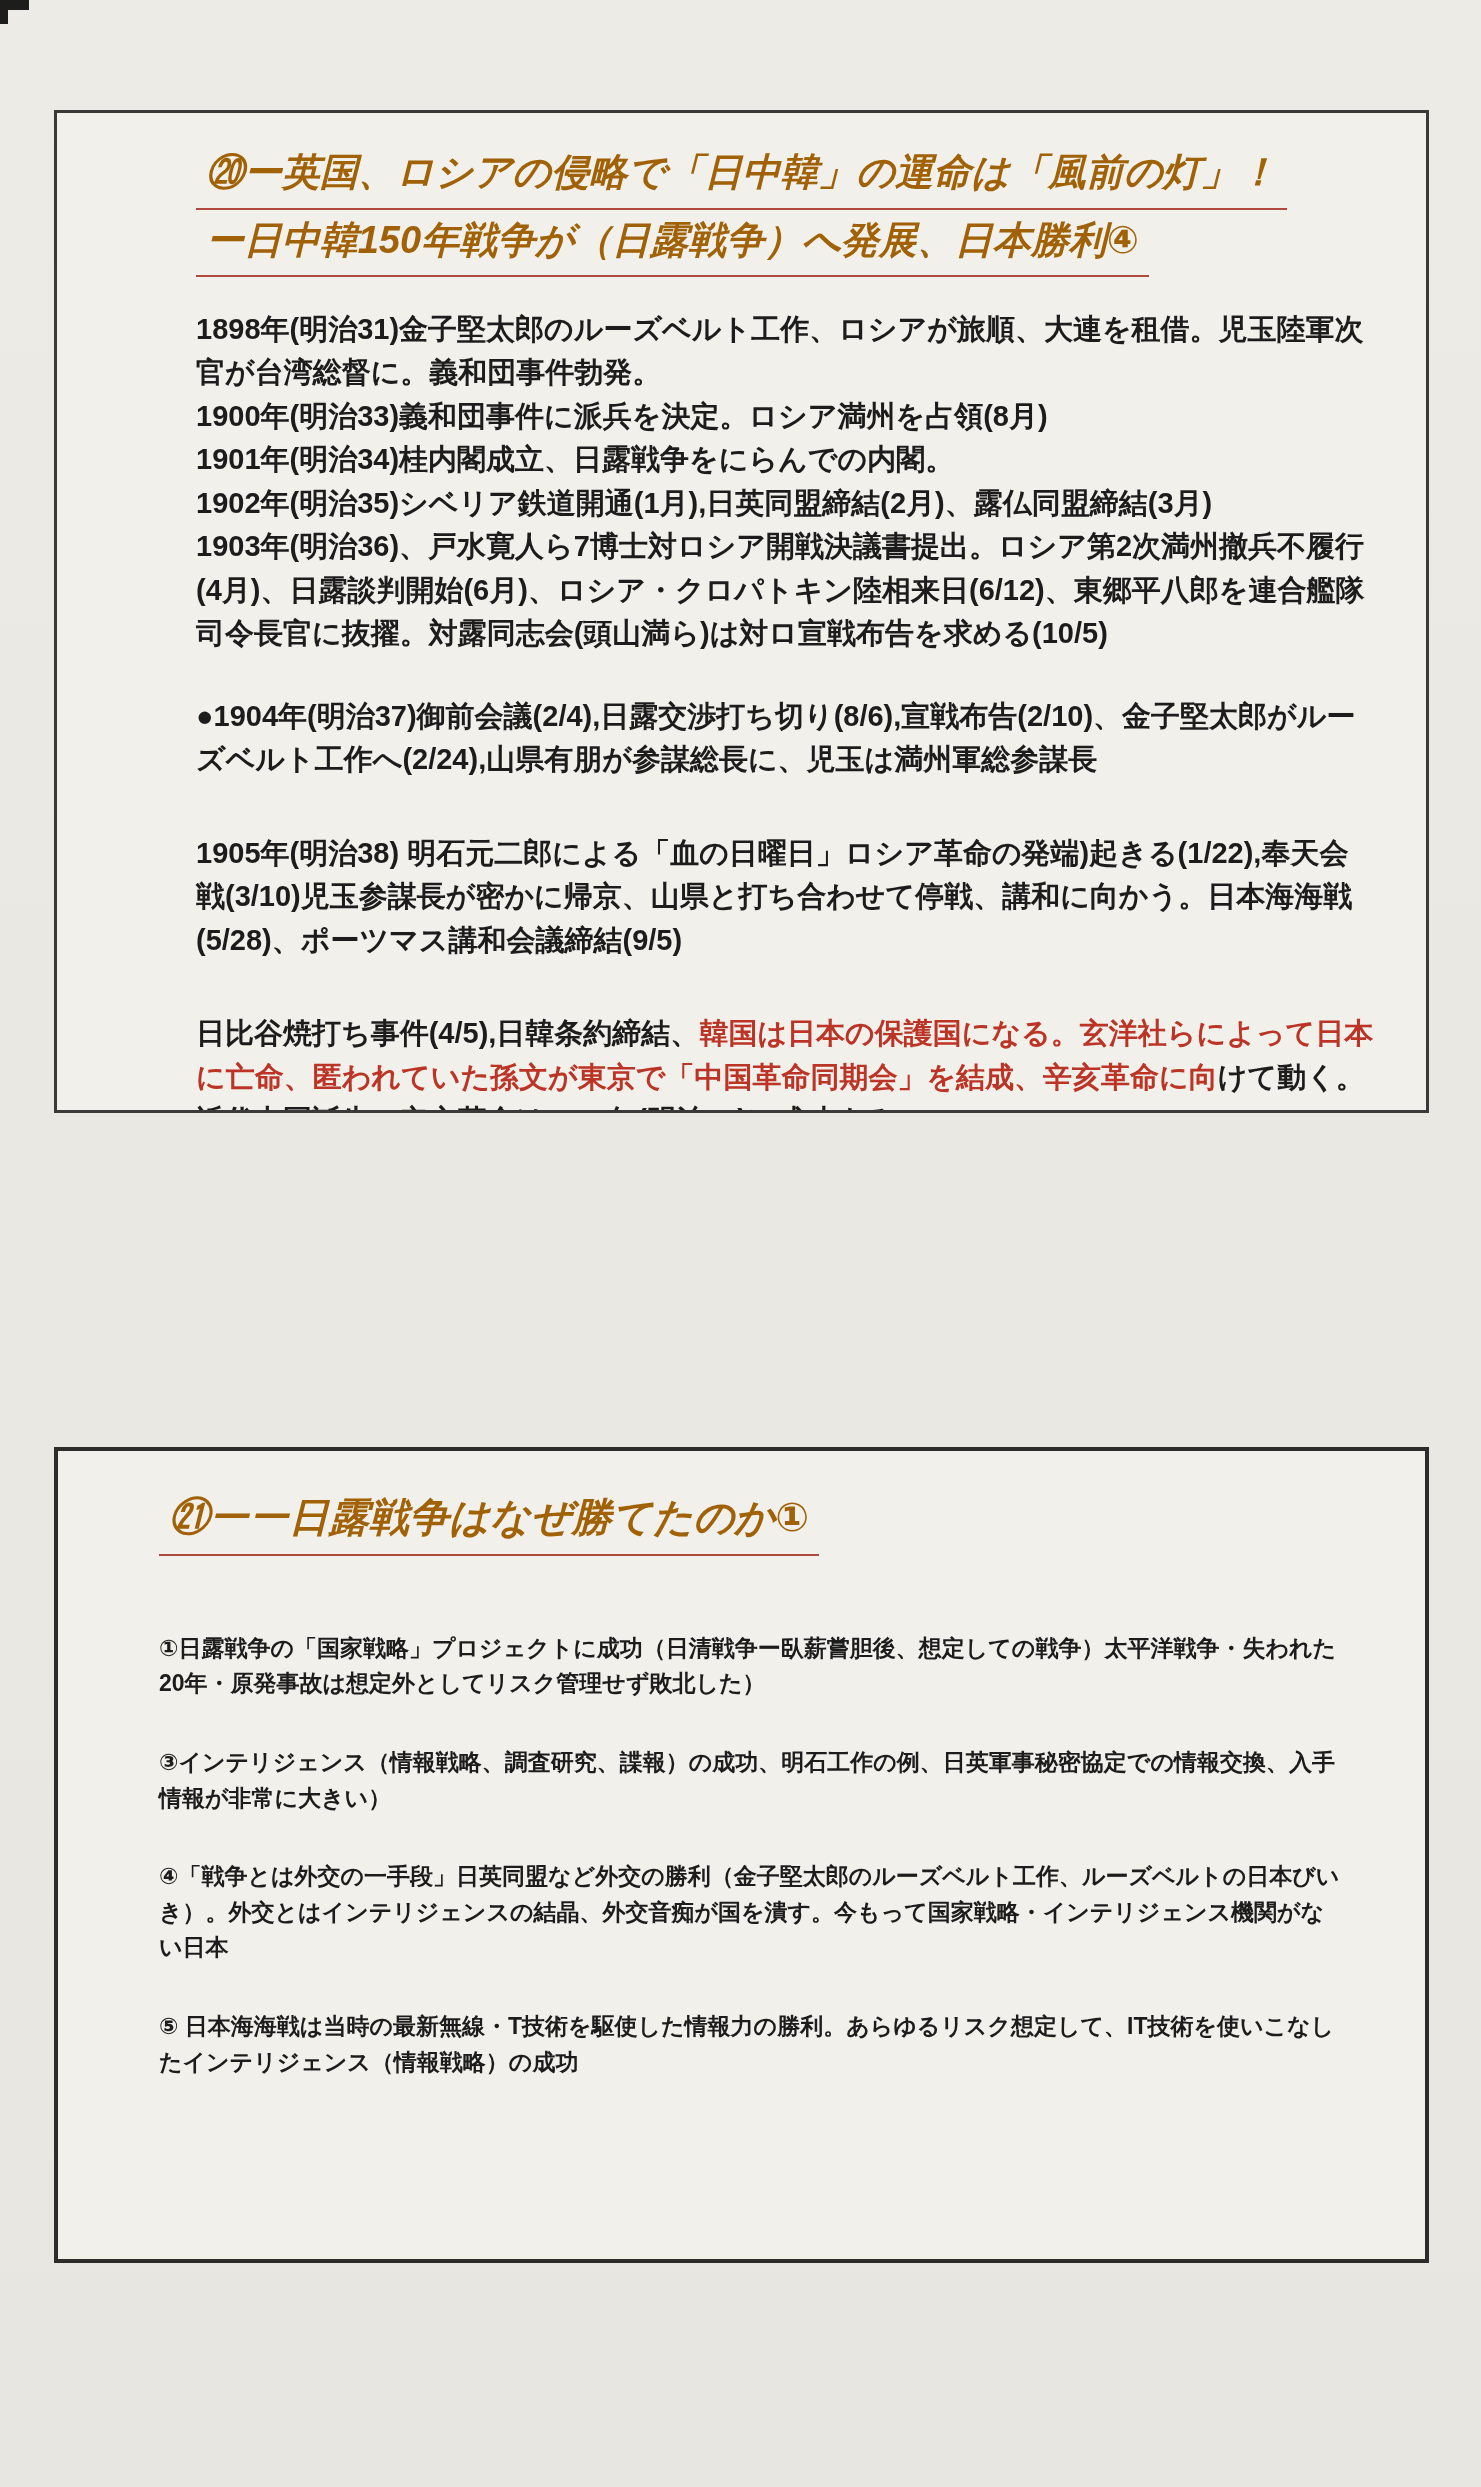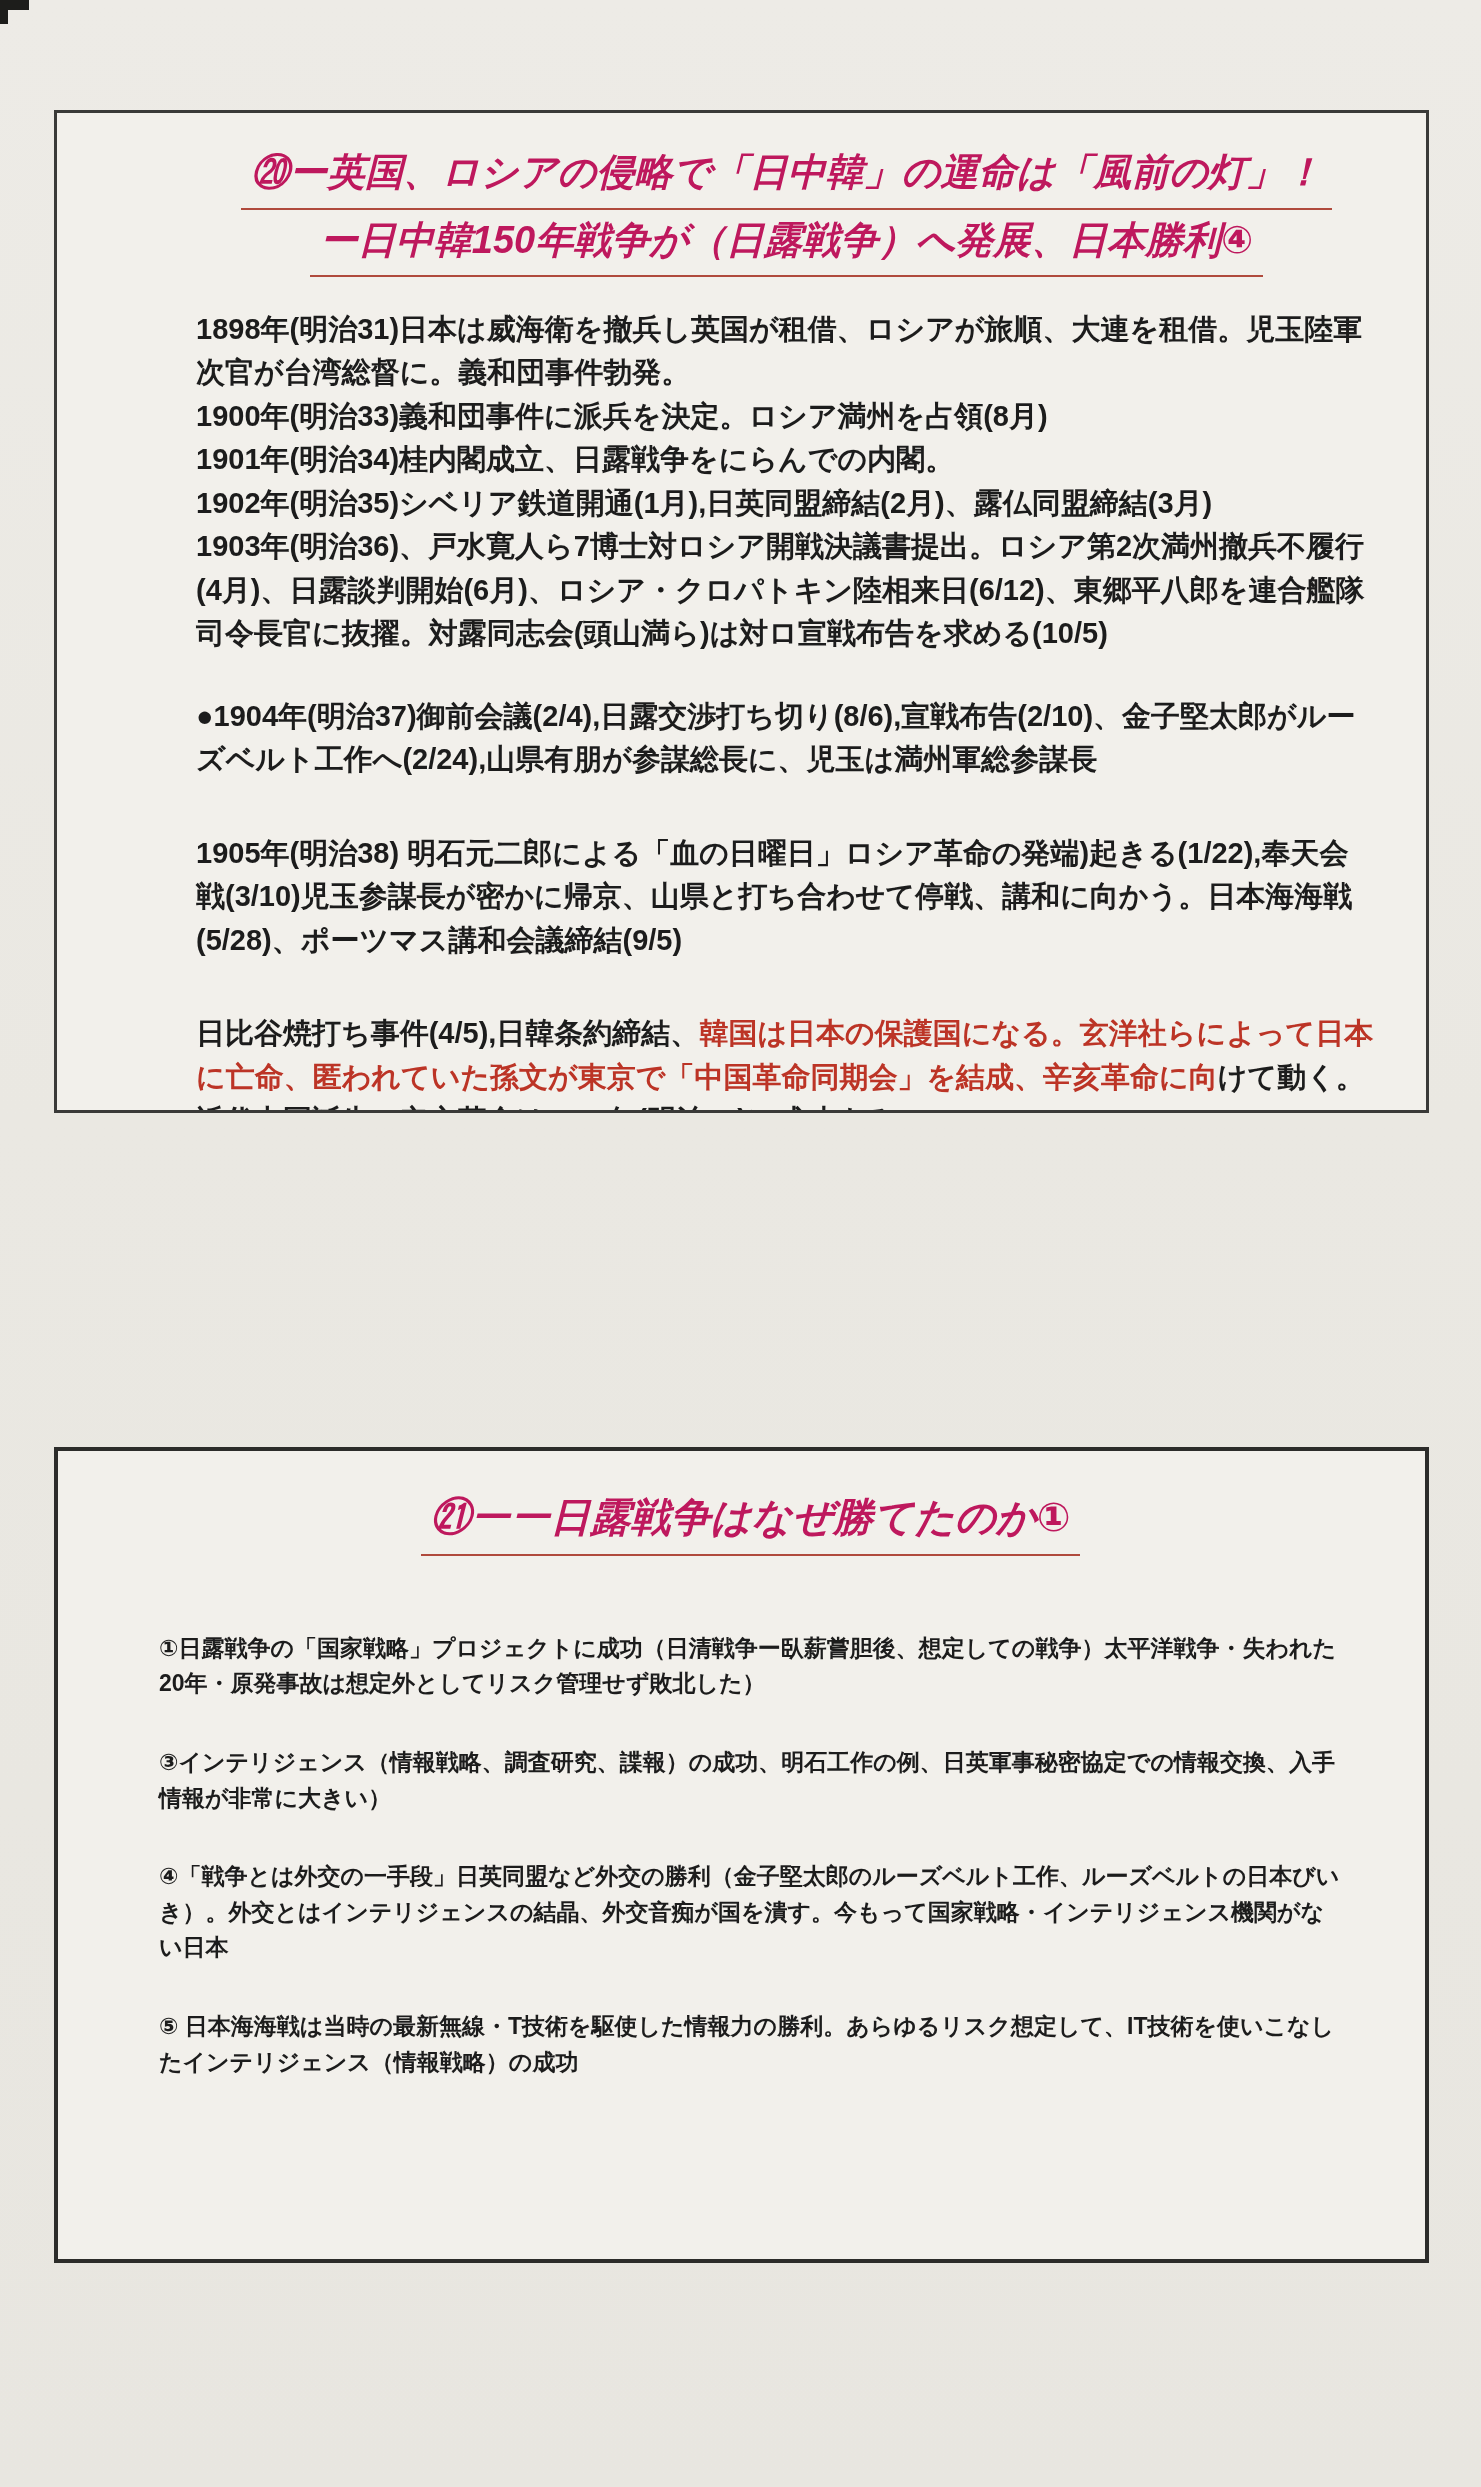--- a/index.html
+++ b/index.html
@@ -37,24 +37,24 @@
     border: 3.5px solid #3a3a38;
     padding: 29px 49px 21px 139px;
   }
   .panel-2 {
     top: 1447px;
     height: 816px;
     border: 4.9px solid #2c2c2a;
     padding: 28px 83px 21px 101px;
   }
   .panel-title {
-    text-align: center;
+    text-align: left;
     font-style: italic;
     font-weight: 700;
-    color: #be185d;
+    color: #a16207;
     margin: 0 0 30.5px 0;
     line-height: 1.62;
   }
   .panel-1 .panel-title { font-size: 38px; }
   .panel-2 .panel-title { font-size: 40px; margin-top: 5.6px; margin-bottom: 75px; }
   .panel-title .tline {
     display: inline-block;
     padding: 0 9.7px 4.2px 9.7px;
     border-bottom: 2.8px solid #b04a3c;
   }
@@ -81,21 +81,21 @@
 
 <div class="artifact-a"></div>
 <div class="artifact-b"></div>
 
 <section class="panel panel-1">
   <h1 class="panel-title">
     <span class="tline">⑳ー英国、ロシアの侵略で「日中韓」の運命は「風前の灯」！</span><br>
     <span class="tline">ー日中韓150年戦争が（日露戦争）へ発展、日本勝利④</span>
   </h1>
   <div class="body-text">
-    <p>1898年(明治31)日本は威海衛を撤兵し英国が租借、ロシアが旅順、大連を租借。児玉陸軍次官が台湾総督に。義和団事件勃発。</p>
+    <p>1898年(明治31)金子堅太郎のルーズベルト工作、ロシアが旅順、大連を租借。児玉陸軍次官が台湾総督に。義和団事件勃発。</p>
     <p>1900年(明治33)義和団事件に派兵を決定。ロシア満州を占領(8月)</p>
     <p>1901年(明治34)桂内閣成立、日露戦争をにらんでの内閣。</p>
     <p>1902年(明治35)シベリア鉄道開通(1月),日英同盟締結(2月)、露仏同盟締結(3月)</p>
     <p>1903年(明治36)、戸水寛人ら7博士対ロシア開戦決議書提出。ロシア第2次満州撤兵不履行(4月)、日露談判開始(6月)、ロシア・クロパトキン陸相来日(6/12)、東郷平八郎を連合艦隊司令長官に抜擢。対露同志会(頭山満ら)は対ロ宣戦布告を求める(10/5)</p>
     <p class="red-text gap-s">●1904年(明治37)御前会議(2/4),日露交渉打ち切り(8/6),宣戦布告(2/10)、金子堅太郎がルーズベルト工作へ(2/24),山県有朋が参謀総長に、児玉は満州軍総参謀長</p>
     <p class="gap-m">1905年(明治38) 明石元二郎による「血の日曜日」ロシア革命の発端)起きる(1/22),奉天会戦(3/10)児玉参謀長が密かに帰京、山県と打ち合わせて停戦、講和に向かう。日本海海戦(5/28)、ポーツマス講和会議締結(9/5)</p>
     <p class="gap-m"><span>日比谷焼打ち事件(4/5),日韓条約締結、</span><span class="red-text">韓国は日本の保護国になる。玄洋社らによって日本に亡命、匿われていた孫文が東京で「中国革命同期会」を結成、辛亥革命に向</span><span>けて動く。近代中国誕生の辛亥革命は1911年(明治44)に成功する。</span></p>
   </div>
 </section>
 

